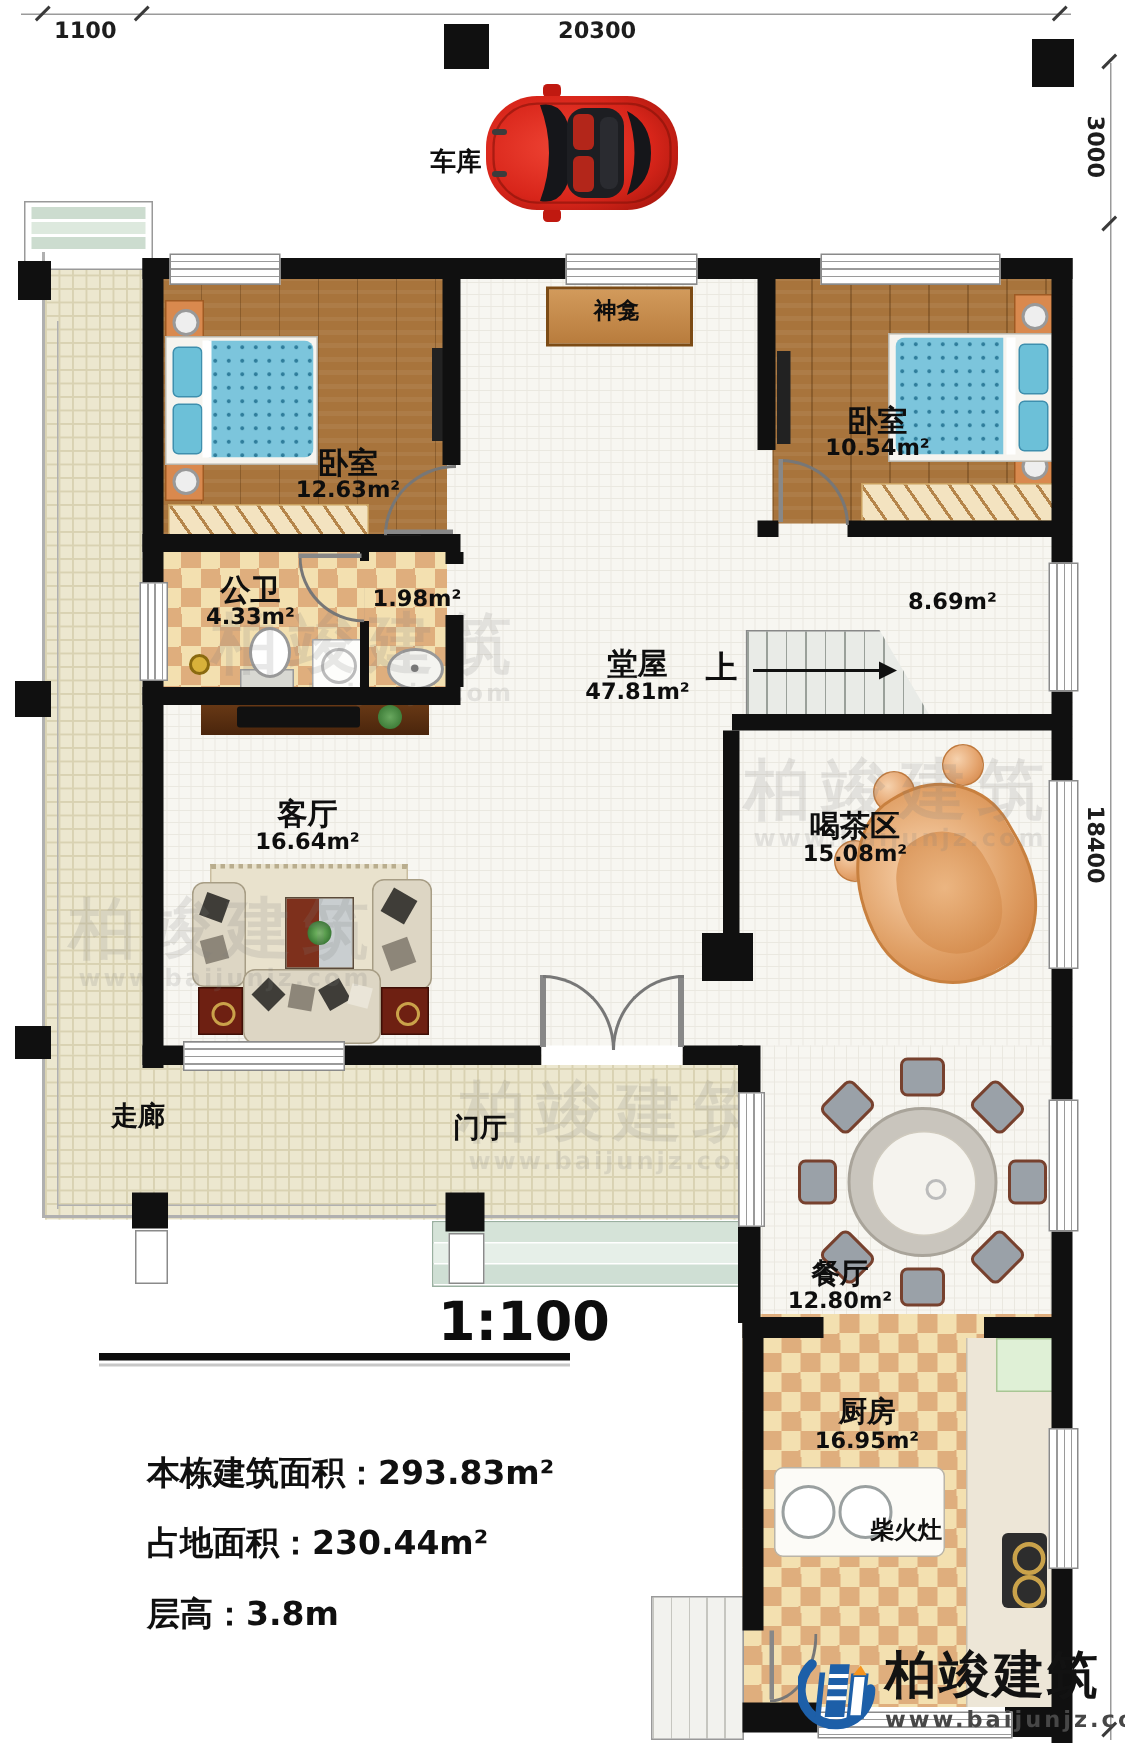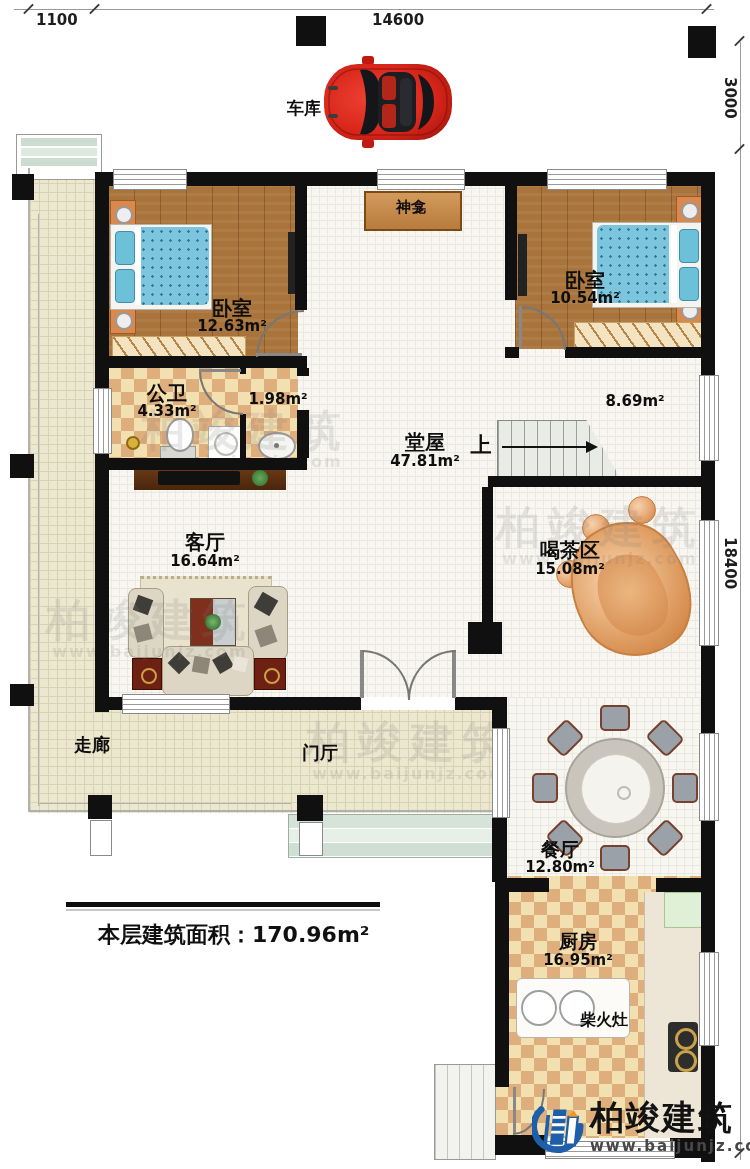--- a/index.html
+++ b/index.html
@@ -74,21 +74,21 @@
 
   <div class="dimline" style="left:14px;top:9px;width:700px;height:1px"></div>
   <div class="dimline" style="left:740px;top:42px;width:1px;height:1118px"></div>
   <div class="tick" style="left:22px;top:8px"></div>
   <div class="tick" style="left:88px;top:8px"></div>
   <div class="tick" style="left:700px;top:8px"></div>
   <div class="tick" style="left:733px;top:40px"></div>
   <div class="tick" style="left:733px;top:148px"></div>
   <div class="tick" style="left:733px;top:1152px"></div>
   <div class="dim" style="left:36px;top:11px">1100</div>
-  <div class="dim" style="left:372px;top:11px">14600</div>
+  <div class="dim" style="left:372px;top:11px">20300</div>
   <div class="dim" style="left:706px;top:92px;width:48px;transform:rotate(90deg)">3000</div>
   <div class="dim" style="left:700px;top:558px;width:60px;transform:rotate(90deg)">18400</div>
 
   <div class="col" style="left:296px;top:16px;width:30px;height:30px"></div>
   <div class="col" style="left:688px;top:26px;width:28px;height:32px"></div>
 
   <div class="rlabel rname" style="left:282px;top:100px;width:44px;font-size:17px">车库</div>
   <div class="abs" style="left:322px;top:56px;z-index:5">
     <svg width="132" height="92" viewBox="0 0 132 92">
       <defs>
@@ -349,24 +349,29 @@
     </div>
   <div class="wm" style="left:20px;top:598px;width:260px">
     <div class="wmt">柏竣建筑</div>
       <div class="wmu">www.baijunjz.com</div>
     </div>
   <div class="wm" style="left:270px;top:720px;width:280px">
     <div class="wmt">柏竣建筑</div>
       <div class="wmu">www.baijunjz.com</div>
     </div>
 
+  <div class="tb-scale">1:100</div>
   <div class="tb-line1"></div>
   <div class="tb-line2"></div>
-  <div class="tb-item" style="top:920px">
-    <span>本层建筑面积：</span><span>170.96m²</span></div>
+  <div class="tb-item" style="top:967px">
+    <span>本栋建筑面积：</span><span>293.83m²</span></div>
+  <div class="tb-item" style="top:1014px">
+    <span>占地面积：</span><span>230.44m²</span></div>
+  <div class="tb-item" style="top:1061px">
+    <span>层高：</span><span>3.8m</span></div>
 
   <div class="logo">
     <svg width="52" height="52" viewBox="0 0 56 56">
       <path d="M10,8 A25,25 0 1,0 52,26" fill="none" stroke="#1d5fa8" stroke-width="7" stroke-linecap="round"></path>
       <g transform="skewX(-6)">
         <rect x="24" y="8" width="14" height="38" fill="#1d5fa8"></rect>
         <rect x="24" y="15" width="14" height="3" fill="#ffffff"></rect>
         <rect x="24" y="23" width="14" height="3" fill="#ffffff"></rect>
         <rect x="24" y="31" width="14" height="3" fill="#ffffff"></rect>
         <rect x="41" y="16" width="10" height="30" fill="#ffffff" stroke="#1d5fa8" stroke-width="2.5"></rect>

